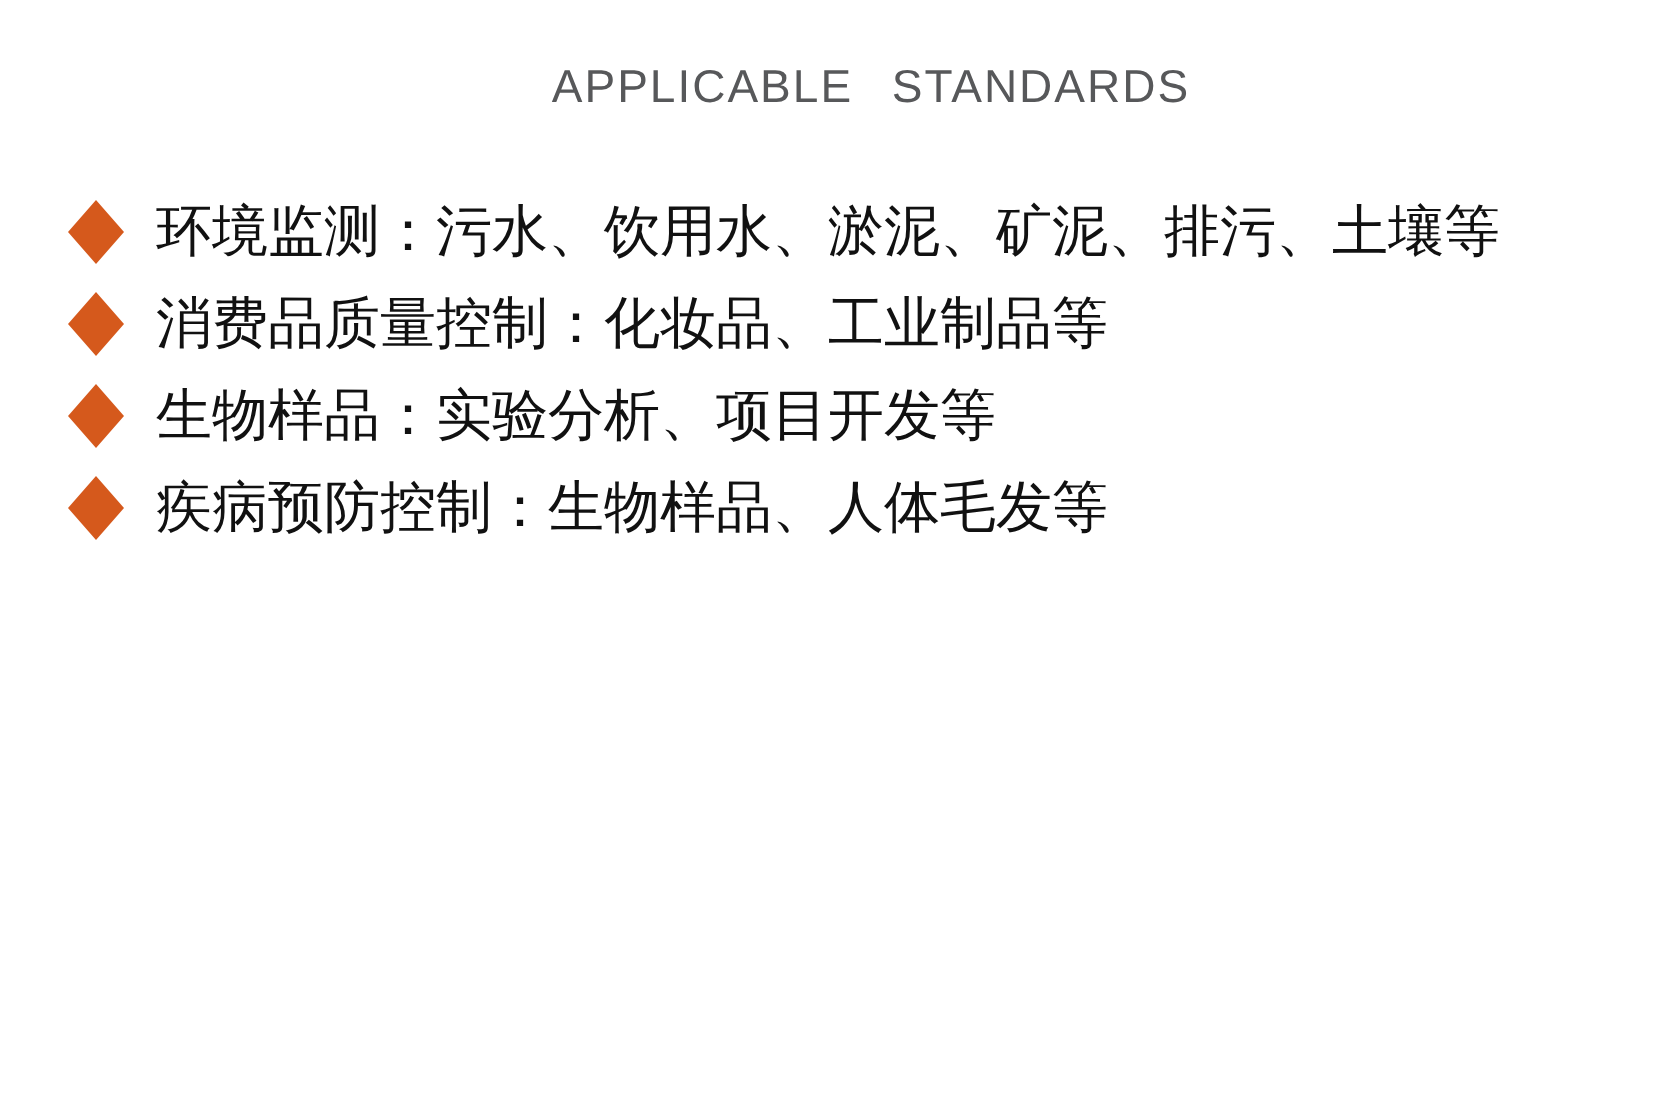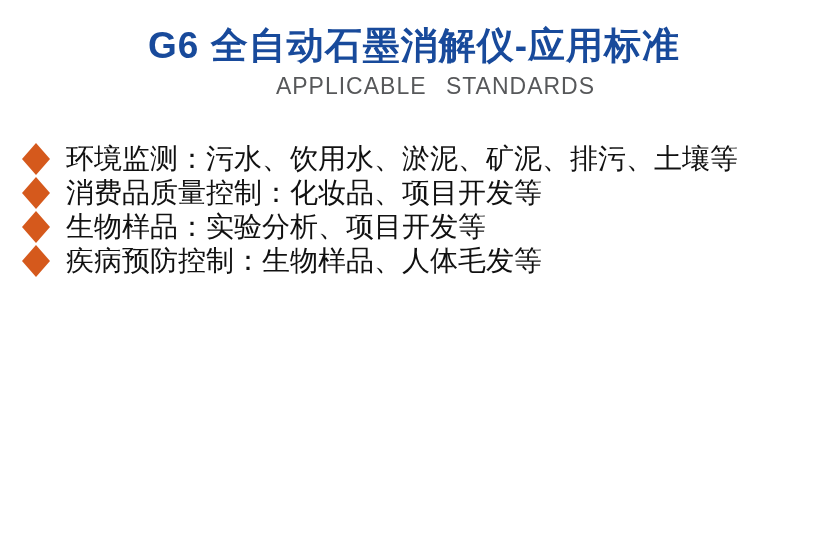--- a/index.html
+++ b/index.html
@@ -45,21 +45,21 @@
     color: var(--body-text, #111111);
   }
   ul.app-list {
     list-style: none;
     margin: 42px 20px 0 22px;
     padding: 0;
   }
   li.app-item {
     display: flex;
     align-items: flex-start;
-    margin: 0;
+    margin: 12px;
   }
   .diamond {
     flex: 0 0 28px;
     width: 28px;
     height: 32px;
     margin-top: 1px;
     margin-right: 16px;
     color: var(--bullet-orange, #d5591c);
   }
   .diamond svg {
@@ -73,21 +73,20 @@
     white-space: pre-line;
     color: var(--body-text, #111111);
   }
 </style>
 </head>
 <body>
 
 <div class="page">
 
   <header>
-    <h1 class="title">G6 全自动石墨消解仪-应用标准</h1>
     <div class="subtitle">APPLICABLE STANDARDS</div>
   </header>
 
 
   <ul class="app-list">
 
     <li class="app-item">
       <span class="diamond">
         <svg viewBox="0 0 28 32" xmlns="http://www.w3.org/2000/svg">
             <polygon points="14,0 28,16 14,32 0,16" fill="currentColor"></polygon>
@@ -96,21 +95,21 @@
       <span class="item-text">环境监测：污水、饮用水、淤泥、矿泥、排污、土壤等</span>
     </li>
 
 
     <li class="app-item">
       <span class="diamond">
         <svg viewBox="0 0 28 32" xmlns="http://www.w3.org/2000/svg">
             <polygon points="14,0 28,16 14,32 0,16" fill="currentColor"></polygon>
           </svg>
       </span>
-      <span class="item-text">消费品质量控制：化妆品、项目开发等</span>
+      <span class="item-text">消费品质量控制：化妆品、工业制品等</span>
     </li>
 
     <li class="app-item">
       <span class="diamond">
         <svg viewBox="0 0 28 32" xmlns="http://www.w3.org/2000/svg">
             <polygon points="14,0 28,16 14,32 0,16" fill="currentColor"></polygon>
           </svg>
       </span>
       <span class="item-text">生物样品：实验分析、项目开发等</span>
     </li>

